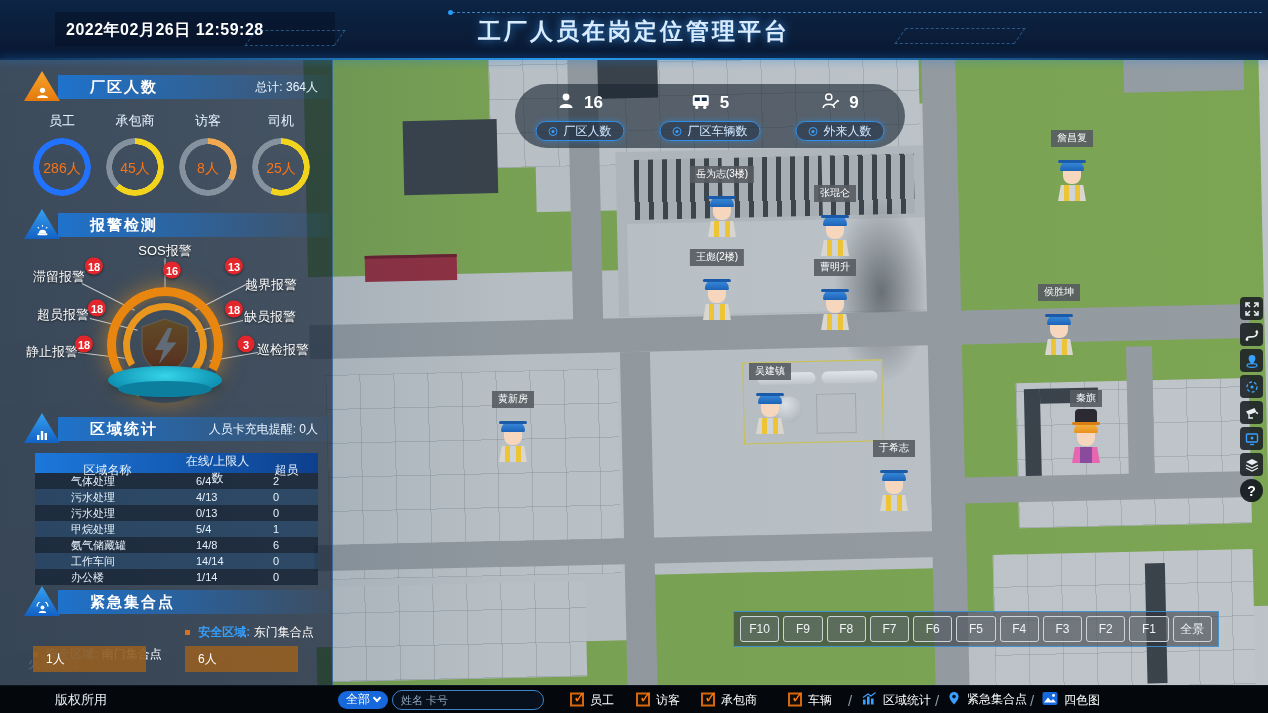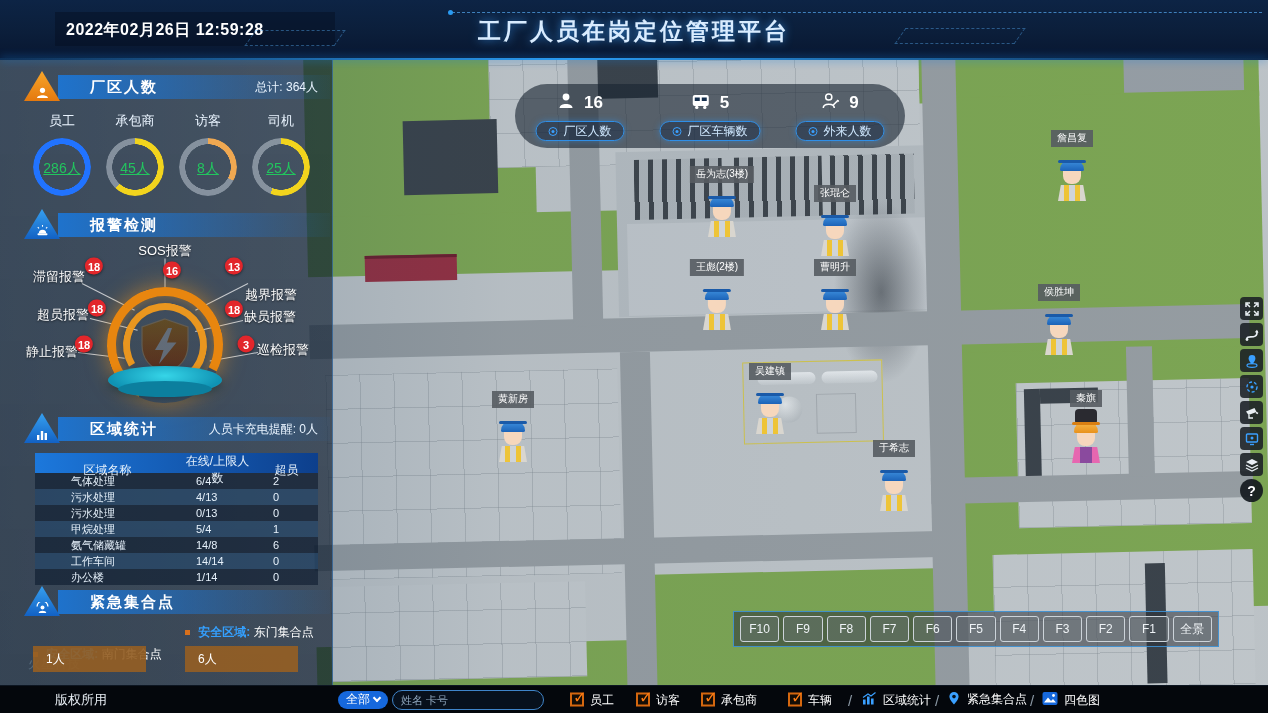--- a/index.html
+++ b/index.html
@@ -75,21 +75,21 @@
   .tri { position:absolute; width:36px; height:30px;
      clip-path:polygon(50% 0,100% 100%,0 100%); z-index:13;
      display:flex; align-items:flex-end; justify-content:center; padding-bottom:3px; }
   .tri.orange { background:linear-gradient(#f8a62a,#e4790e); }
   .tri.blue { background:linear-gradient(#36a0f0,#1261c4); }
 
   .grp-label { position:absolute; transform:translateX(-50%); color:#eaf4ff; font-size:13px; }
   .ring { position:absolute; width:58px; height:58px; border-radius:50%;
      -webkit-mask:radial-gradient(circle, transparent 0 55%, #000 56%);
      mask:radial-gradient(circle, transparent 0 55%, #000 56%); }
-  .ring-val { position:absolute; width:58px; text-align:center; color:#22c55e; font-size:14px;text-decoration:underline; }
+  .ring-val { position:absolute; width:58px; text-align:center; color:#f97316; font-size:14px; }
 
   .alarm-label { position:absolute; transform:translate(-50%,-50%); color:#fff; font-size:13px; white-space:nowrap;
      text-shadow:0 1px 2px rgba(0,0,0,.6); }
   .badge { position:absolute; transform:translate(-50%,-50%); min-width:17px; height:17px; border-radius:9px;
      background:#e2262b; color:#fff; font-size:11px; font-weight:bold;
      display:flex; align-items:center; justify-content:center; padding:0 3px; box-shadow:0 1px 3px rgba(0,0,0,.5); }
   .conn { position:absolute; height:1px; background:rgba(255,255,255,.7); transform-origin:left center; }
   .arc { position:absolute; border-radius:50%; }
   .arc1 { left:107px; top:287px; width:116px; height:116px; border:9px solid #e8860f;
      border-bottom-color:transparent; transform:rotate(-18deg);
@@ -235,21 +235,21 @@
       </div>
   </div>
   <div class="worker" style="left:835px;top:182px">
     <span class="name-tag">张琨仑</span>
     <div class="figure">
         <div class="hat"></div>
         <div class="face"></div>
         <div class="torso"></div>
       </div>
   </div>
-  <div class="worker" style="left:717px;top:256px">
+  <div class="worker" style="left:717px;top:246px">
     <span class="name-tag">王彪(2楼)</span>
     <div class="figure">
         <div class="hat"></div>
         <div class="face"></div>
         <div class="torso"></div>
       </div>
   </div>
   <div class="worker" style="left:835px;top:256px">
     <span class="name-tag">曹明升</span>
     <div class="figure">
@@ -374,21 +374,21 @@
         </defs>
       <path d="M26 2 L49 10 V28 C49 43 39 52 26 56 C13 52 3 43 3 28 V10 Z" fill="url(#sg)" stroke="#ffd391" stroke-width="1.2"></path>
       <path d="M29 11 L16 33 H24.5 L20 47 L37.5 25.5 H28 L33 11 Z" fill="#fff"></path>
     </svg>
   </div>
   <div class="abnormal sb">异常</div>
   <div class="alarm-label sb" style="left:165px;top:251px">SOS报警</div>
   <div class="badge sb" style="left:172px;top:270px">16</div>
   <div class="alarm-label sb" style="left:59px;top:277px">滞留报警</div>
   <div class="badge sb" style="left:94px;top:266px">18</div>
-  <div class="alarm-label sb" style="left:271px;top:295px">越界报警</div>
+  <div class="alarm-label sb" style="left:271px;top:285px">越界报警</div>
   <div class="badge sb" style="left:234px;top:266px">13</div>
   <div class="alarm-label sb" style="left:63px;top:315px">超员报警</div>
   <div class="badge sb" style="left:97px;top:308px">18</div>
   <div class="alarm-label sb" style="left:270px;top:317px">缺员报警</div>
   <div class="badge sb" style="left:234px;top:309px">18</div>
   <div class="alarm-label sb" style="left:52px;top:352px">静止报警</div>
   <div class="badge sb" style="left:84px;top:344px">18</div>
   <div class="alarm-label sb" style="left:283px;top:350px">巡检报警</div>
   <div class="badge sb" style="left:246px;top:344px">3</div>
 

